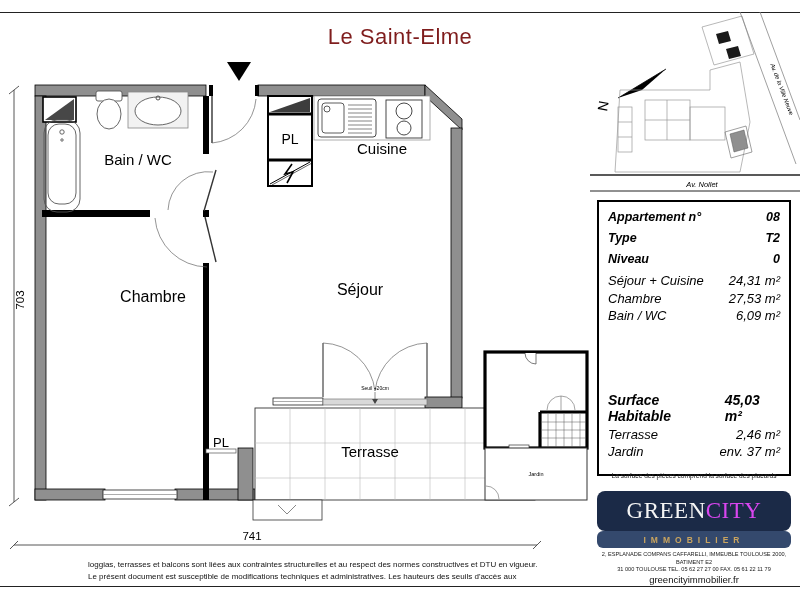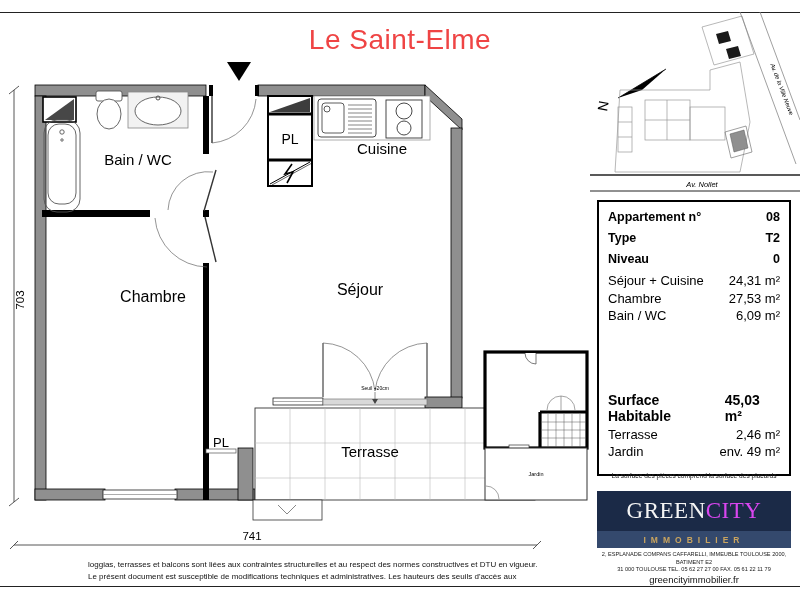--- a/index.html
+++ b/index.html
@@ -1,41 +1,41 @@
 <!DOCTYPE html>
 <html><head>
 <meta charset="utf-8">
 <style>
   html,body{margin:0;padding:0;background:#fff;}
   body{width:800px;height:600px;position:relative;overflow:hidden;
        font-family:"Liberation Sans",sans-serif;color:#000;}
   .abs{position:absolute;}
   .rule{position:absolute;left:0;width:800px;height:0;border-top:1.5px solid #222;}
-  #page-title{left:0;top:24px;width:800px;text-align:center;font-size:28px;
-              letter-spacing:.5px;color:#ef4444;}
+  #page-title{left:0;top:24px;width:800px;text-align:center;font-size:22px;
+              letter-spacing:.5px;color:#7f1d1d;}
   
   #site-map{left:590px;top:12px;width:210px;height:185px;}
   #info-panel{left:597px;top:200px;width:194px;height:276px;border:2px solid #000;
               box-sizing:border-box;padding:8px 9px 0 9px;background:#fff;}
-  .irow{display:flex;justify-content:space-between;align-items:baseline;}
+  .irow{display:flex;justify-content:space-between;align-items:baseline;font-style:italic;}
   .irow.bold{font-weight:bold;font-size:12.5px;margin-bottom:7px;}
   .irow.small{font-size:13px;margin-bottom:2.5px;justify-content:space-between;}
   .irow.surface{font-weight:bold;font-size:14px;margin-bottom:3px;}
   #info-spacer{height:66px;}
   #info-note{margin-top:13px;text-align:center;font-size:6.6px;color:#222;}
   
   #logo-block{left:597px;top:491px;width:194px;}
   #logo-main{background:#1b2a47;height:40px;display:flex;align-items:center;
              justify-content:center;font-family:"Liberation Serif",serif;
-             font-size:23px;letter-spacing:.5px;}
+             font-size:23px;letter-spacing:.5px;border-radius:8px;}
   #logo-main .green{color:#f5f5f5;}
   #logo-main .city{color:#d946ef;}
   #logo-band{background:#34496d;height:17px;display:flex;align-items:center;
              justify-content:center;font-size:8.5px;letter-spacing:5px;
-             color:#c9a45f;font-weight:bold;}
+             color:#c9a45f;font-weight:bold;border-radius:6px;}
   #logo-address{margin-top:3px;text-align:center;font-size:5.6px;line-height:1.35;
                 color:#222;}
   #logo-site{text-align:center;font-size:9.5px;color:#111;}
   
   #doc-date{left:1px;top:568px;font-size:11px;margin-top:44px;}
   #disclaimer{left:88px;top:559px;width:450px;font-size:8px;line-height:1.45;
               color:#111;}
   #floor-plan{left:0;top:50px;width:600px;height:505px;}
   svg text{font-family:"Liberation Sans",sans-serif;fill:#000;}
 </style>
@@ -287,21 +287,21 @@
   <div class="irow surface">
     <span>Surface Habitable</span>
     <span>45,03 m²</span>
   </div>
   <div class="irow small">
     <span>Terrasse</span>
     <span>2,46 m²</span>
   </div>
   <div class="irow small">
     <span>Jardin</span>
-    <span>env. 49 m²</span>
+    <span>env. 37 m²</span>
   </div>
   <div id="info-note">La surface des pièces comprend la surface des placards</div>
 </div>
 
 <div id="logo-block" class="abs">
   <div id="logo-main">
     <span class="green">GREEN</span>
       <span class="city">CITY</span>
   </div>
   <div id="logo-band">IMMOBILIER</div>

